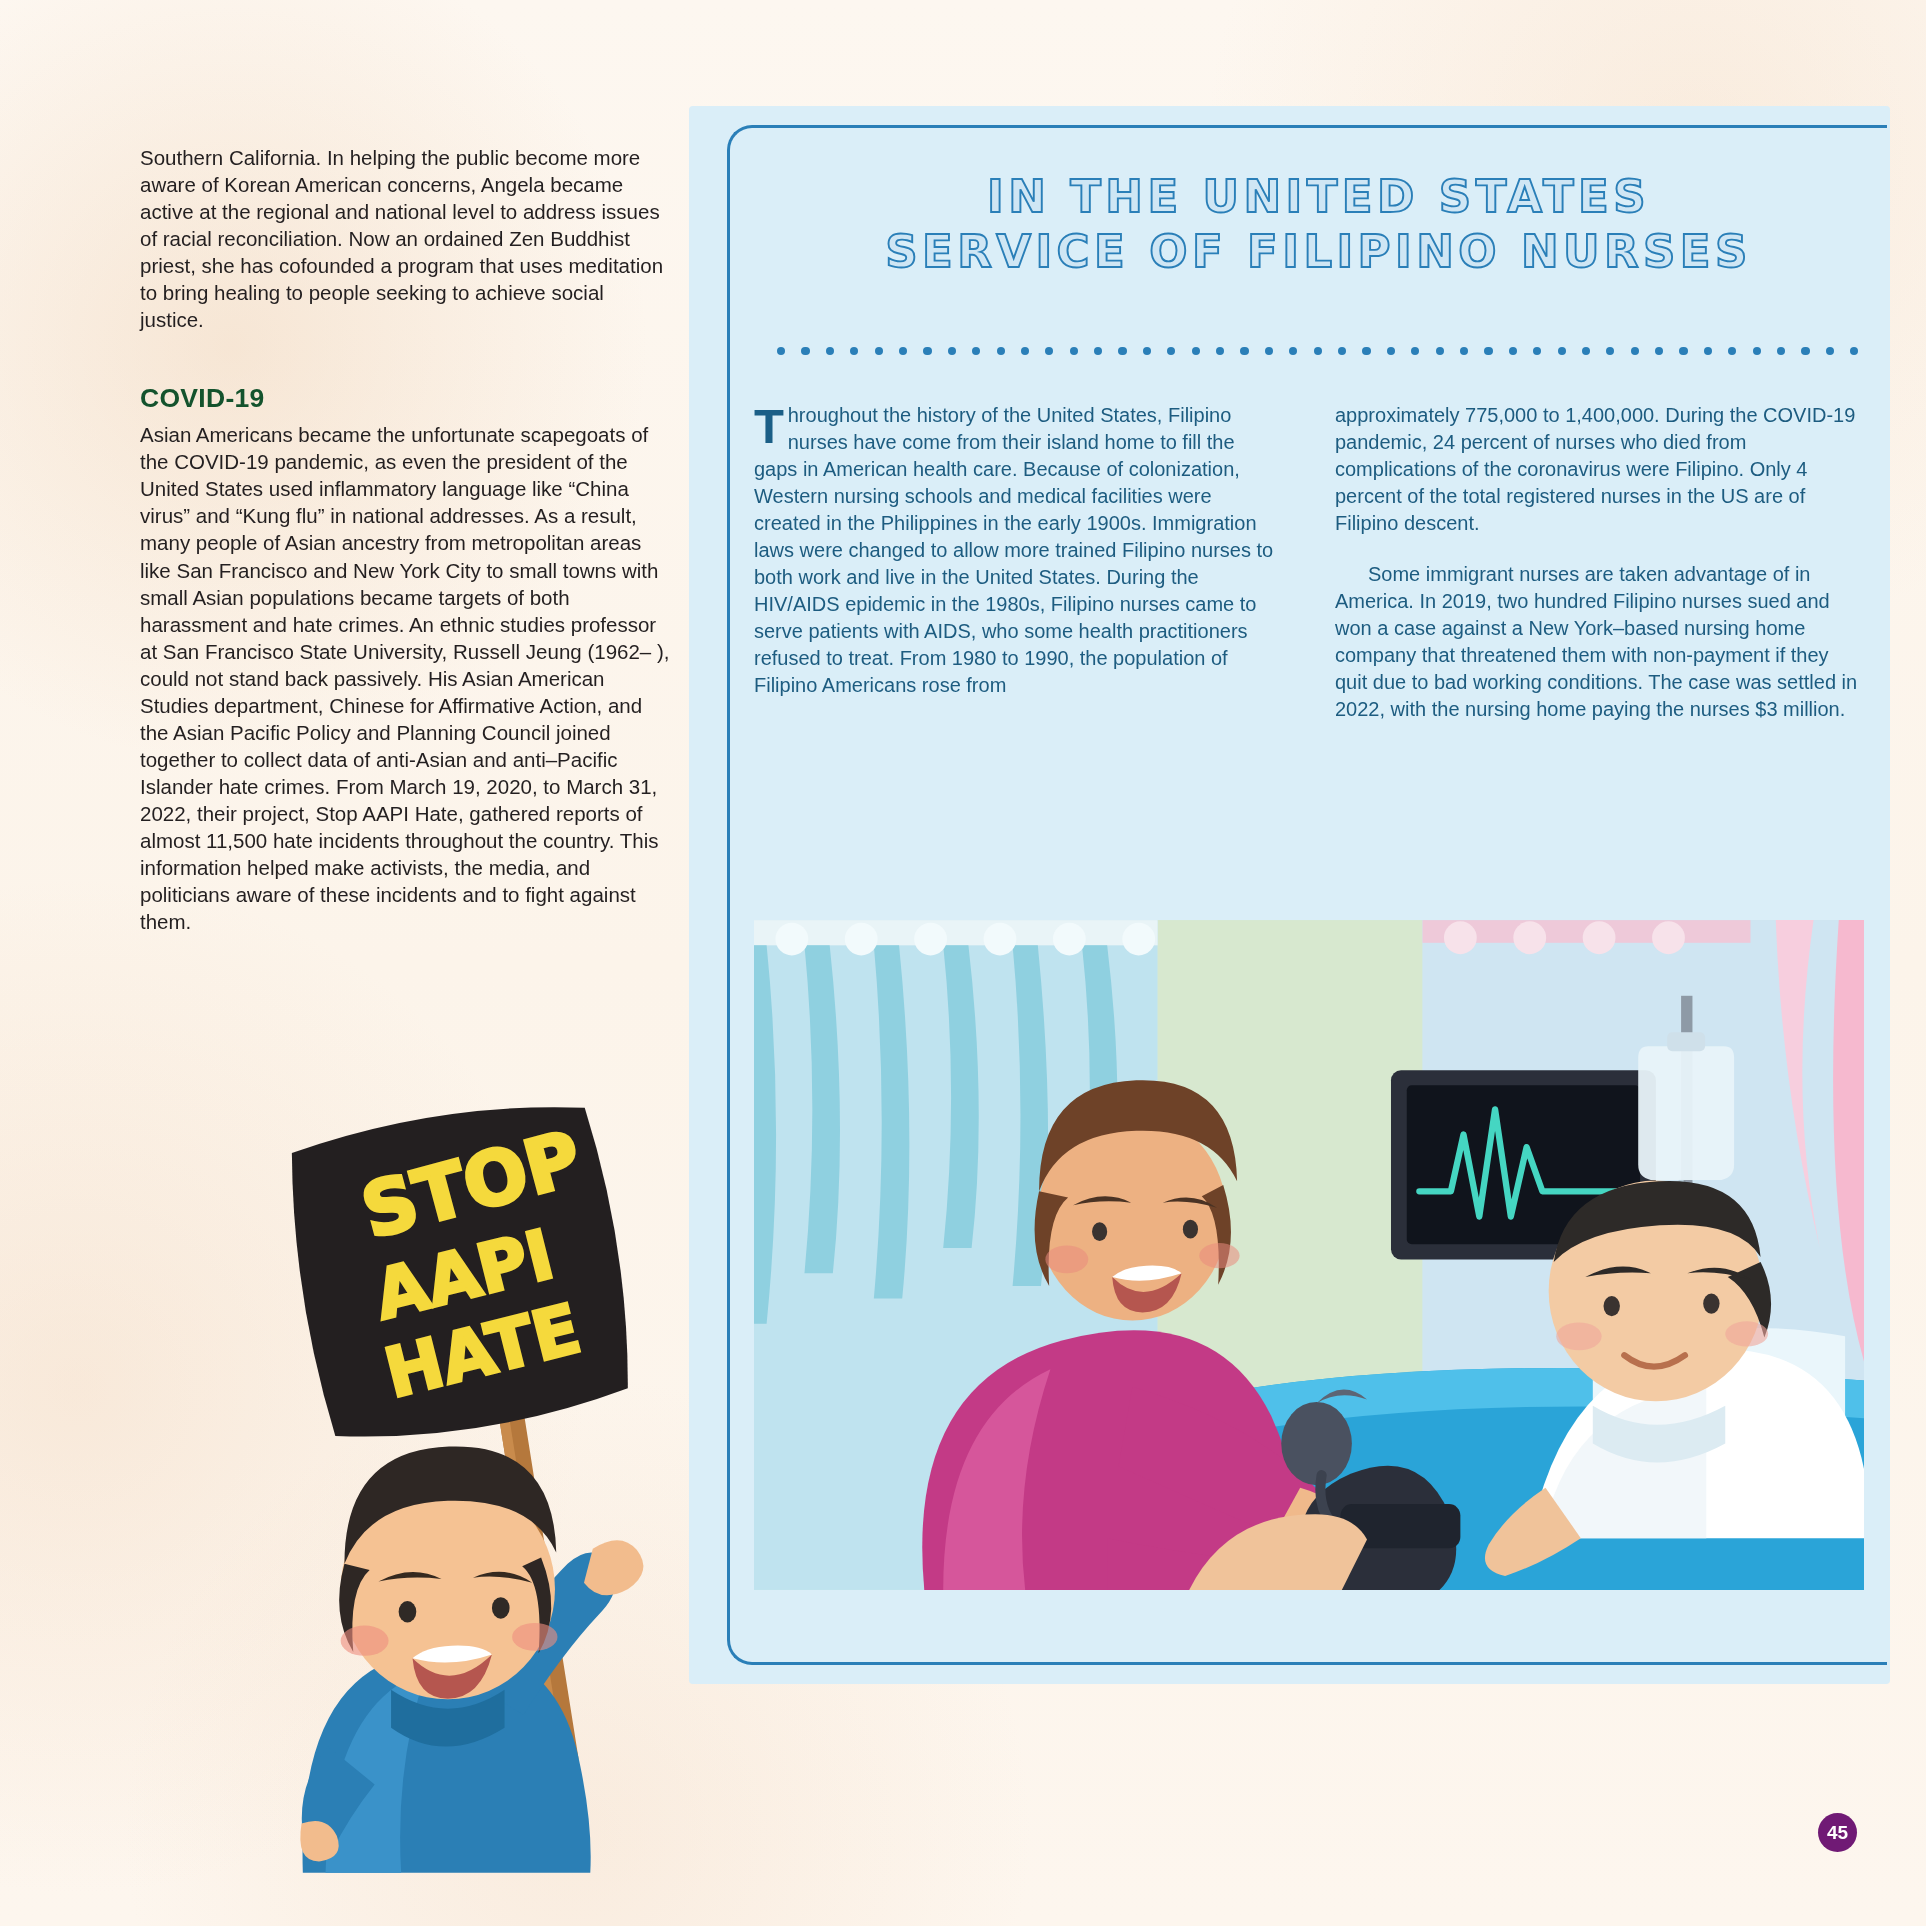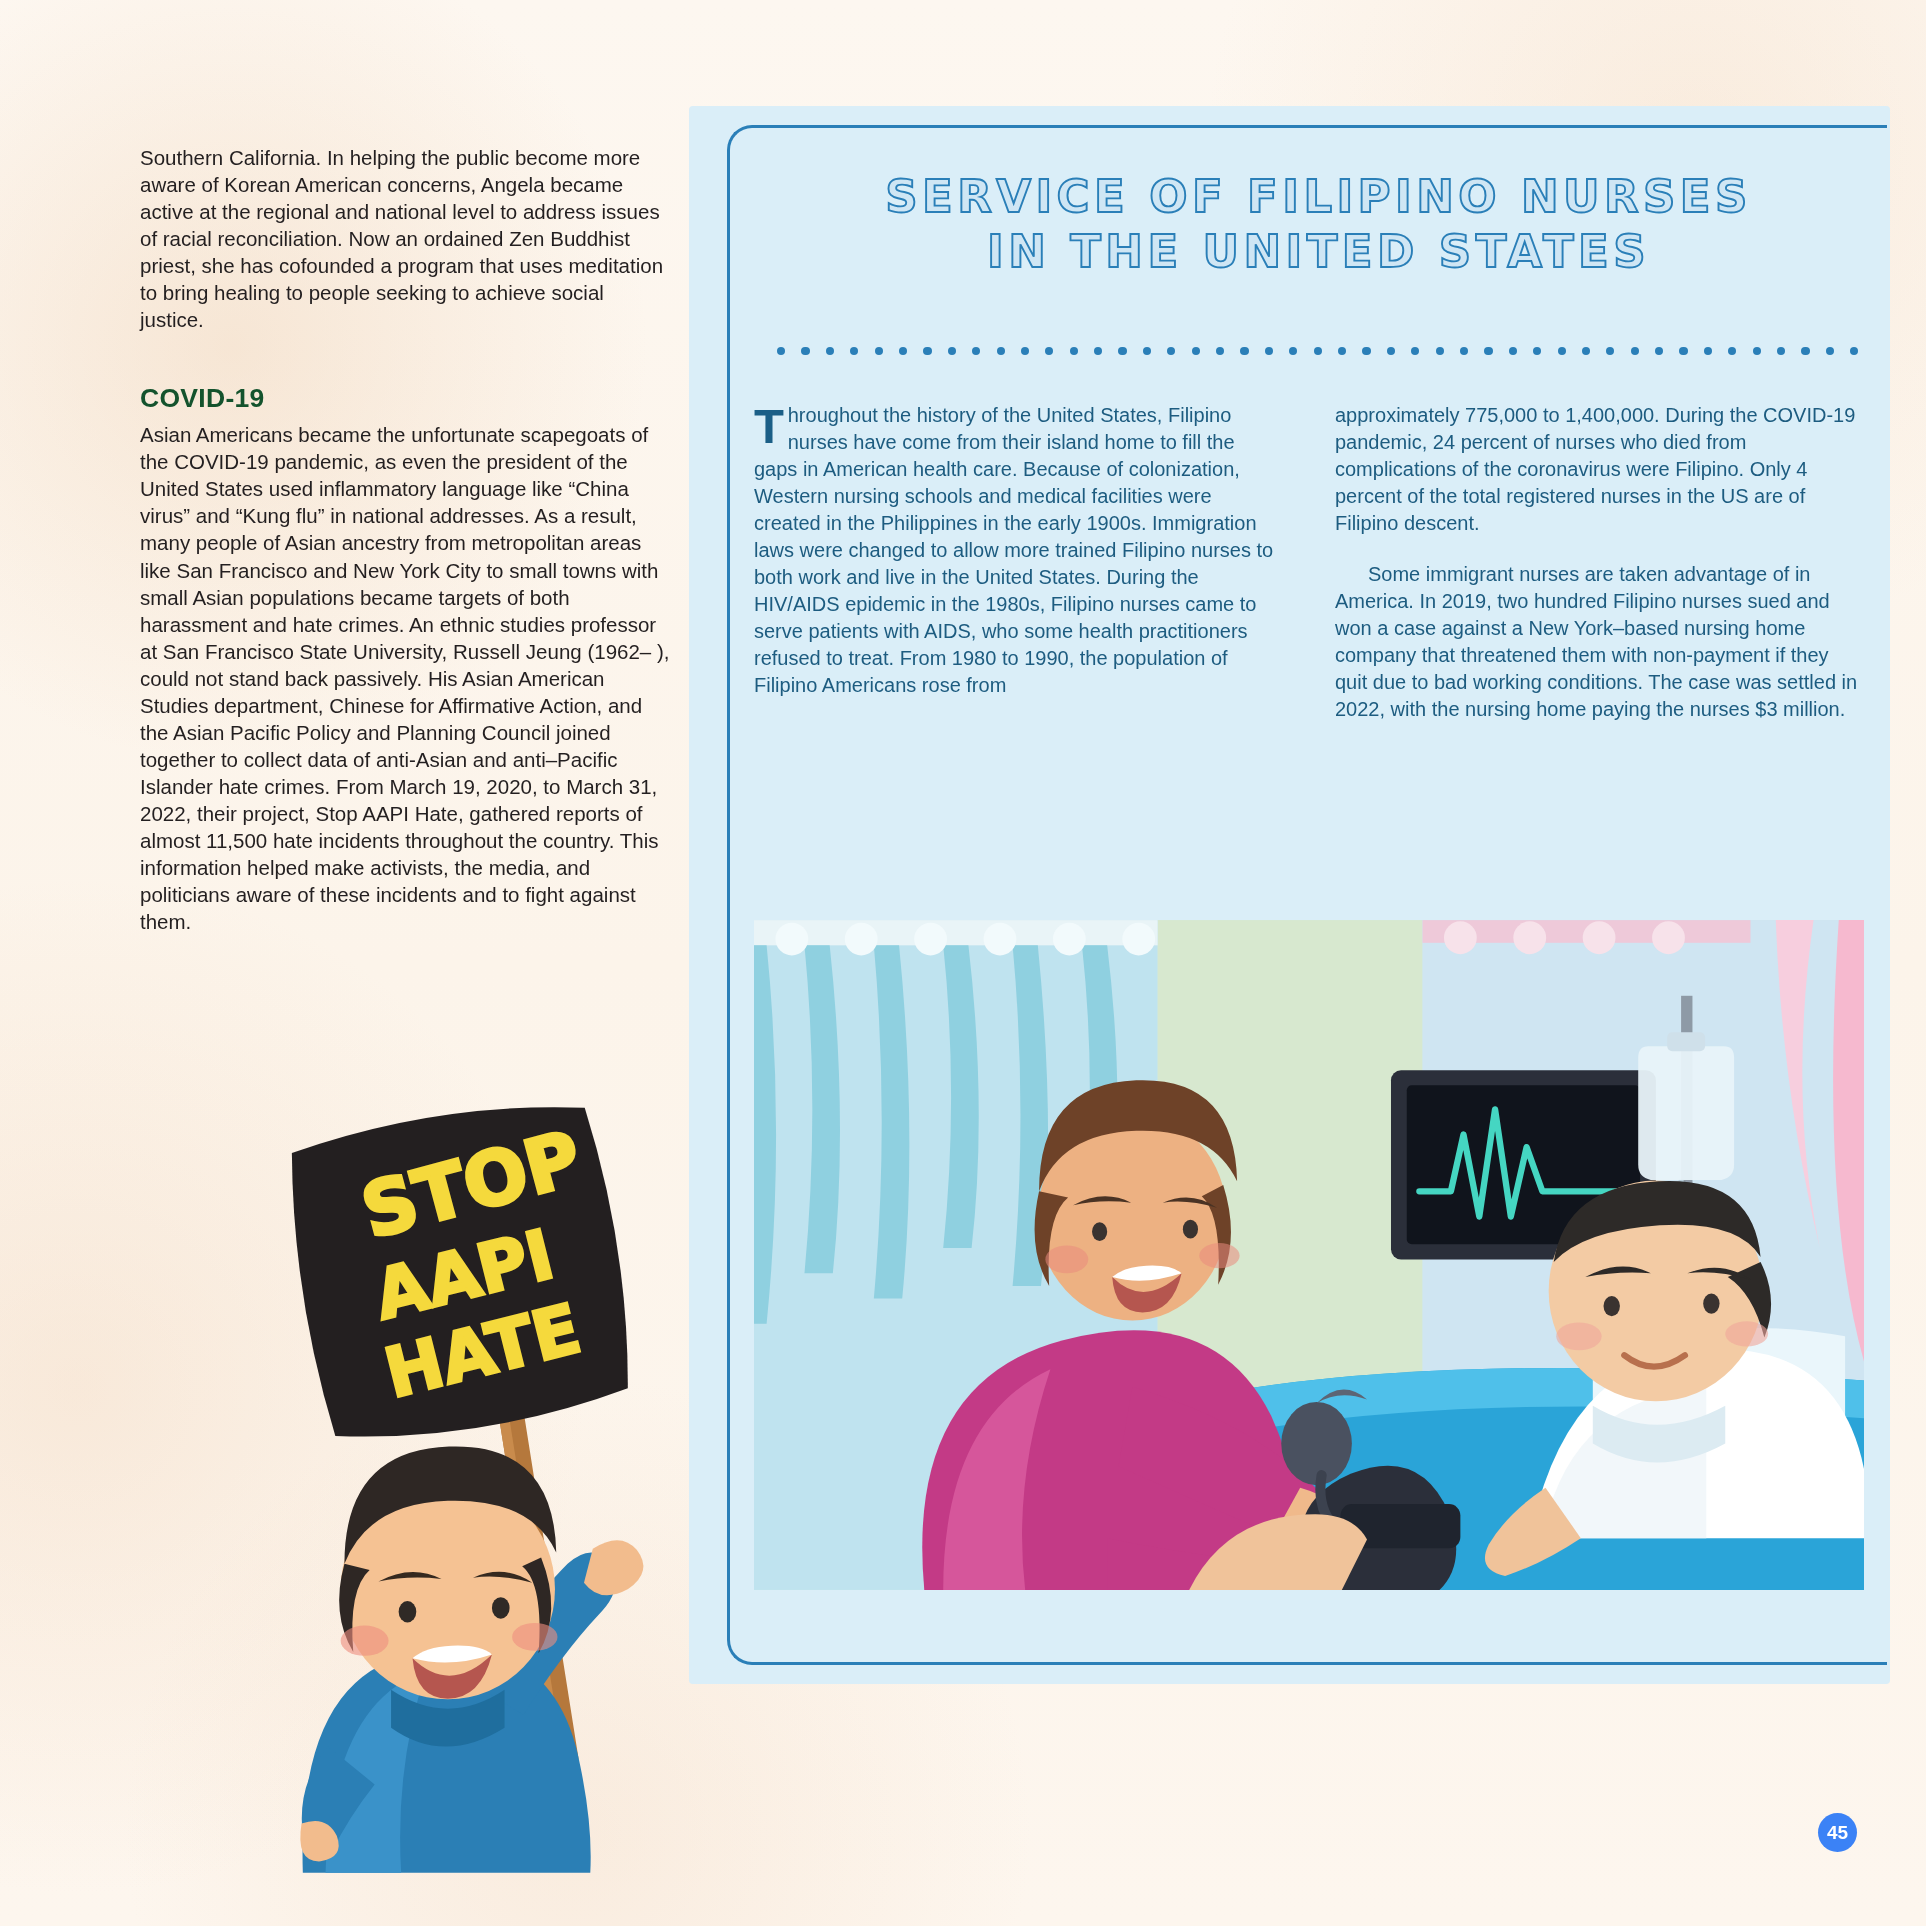--- a/index.html
+++ b/index.html
@@ -160,21 +160,21 @@
   .boy-sign svg { display: block; width: 100%; height: 100%; }
 
   
   .page-number {
     position: absolute;
     right: 69px;
     bottom: 74px;
     width: 39px;
     height: 39px;
     border-radius: 50%;
-    background: #3b82f6;
+    background: #701a75;
     color: #ffffff;
     font-size: 19px;
     font-weight: bold;
     display: flex;
     align-items: center;
     justify-content: center;
   }
 </style>
 </head>
 <body>
@@ -195,22 +195,22 @@
     <i style="height:126px;width:322px"></i>
   </div>
 
   <p><span>Asian Americans became the unfortunate scapegoats of the COVID-19 pandemic, as even the president of the United States used inflammatory language like “China virus” and “Kung flu” in national addresses. As a result, many people of Asian ancestry from metropolitan areas like San Francisco and New York City to small towns with small Asian populations became targets of both harassment and hate crimes. An ethnic studies professor at San Francisco State University, </span><span class="bold-name">Russell Jeung</span><span> (1962– ), could not stand back passively. His Asian American Studies department, Chinese for Affirmative Action, and the Asian Pacific Policy and Planning Council joined together to collect data of anti-Asian and anti–Pacific Islander hate crimes. From March 19, 2020, to March 31, 2022, their project, Stop AAPI Hate, gathered reports of almost 11,500 hate incidents throughout the country. This information helped make activists, the media, and politicians aware of these incidents and to fight against them.</span></p>
 </div>
 
 <div class="feature-panel"></div>
 <div class="feature-inner-border"></div>
 
 <div class="panel-title">
+  <div>in the United States</div>
   <div>Service of Filipino Nurses</div>
-  <div>in the United States</div>
 </div>
 
 <div class="dot-rule">
   <span></span>
     <span></span>
     <span></span>
     <span></span>
     <span></span>
     <span></span>
     <span></span>

